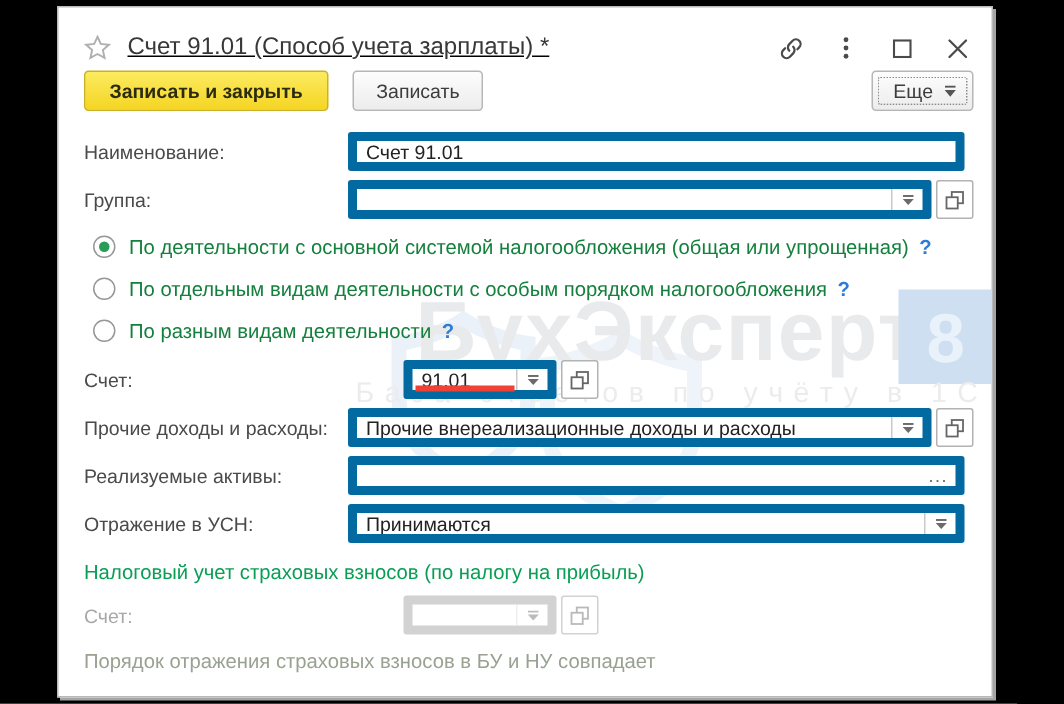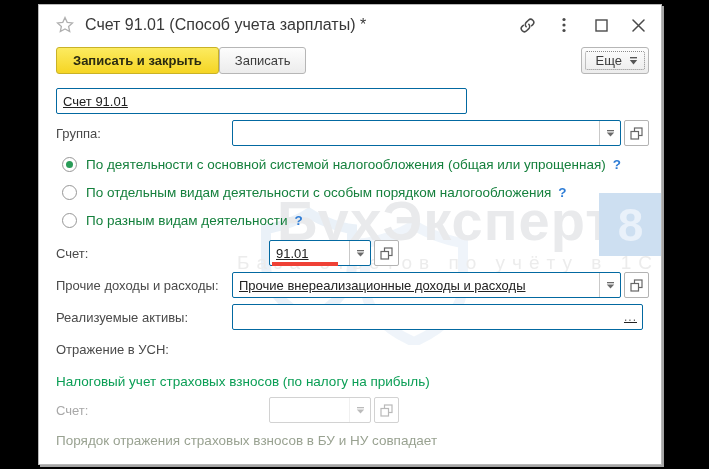--- a/index.html
+++ b/index.html
@@ -3,45 +3,45 @@
 <meta charset="utf-8">
 <style>
   * { margin:0; padding:0; box-sizing:border-box; }
   html,body { width:709px; height:469px; background:#000; overflow:hidden;
               font-family:"Liberation Sans", sans-serif; }
   .window { position:absolute; left:38px; top:4px; width:624px; height:461px;
             background:#fff; border:1px solid #b9b9b9;
             box-shadow:2px 2px 0 #a5a5a5; }
 
   
-  .titlebar { display:flex; align-items:center; height:36px; padding:4px 14px 0 17px; position:relative; z-index:2; }
+  .titlebar { display:flex; align-items:flex-end; height:36px; padding:4px 14px 0 17px; position:relative; z-index:2;text-decoration:underline; }
   .star { width:18px; height:18px; margin-right:11px; flex:none; }
   .title { flex:1; font-size:16px; color:#383838; white-space:nowrap; }
   .winicons { display:flex; align-items:center; gap:19px; }
   .wbtn { width:18px; height:18px; display:flex; align-items:center; justify-content:center; cursor:pointer; }
 
   
   .toolbar { display:flex; align-items:center; padding:6px 12px 4px 17px; position:relative; z-index:2; }
   .btn { font-size:13px; color:#3c3c3c; border:1px solid #b6b6b6; border-radius:3px;
          background:linear-gradient(#fdfdfd,#ececec); padding:5px 15px; cursor:pointer; }
   .btn.primary { font-weight:bold; color:#2b2b10; border-color:#c9b227;
                  background:linear-gradient(#fceb60,#f5d524); padding:5px 16px; }
-  .btn + .btn { margin-left:0; }
+  .btn + .btn { margin-left:16px; }
   .spacer { flex:1; }
   .btn.more { position:relative; padding:5px 10px 5px 14px; display:flex; align-items:center; gap:7px; }
   .btn.more::before { content:""; position:absolute; inset:3px; border:1px dotted #8a8a8a; border-radius:2px; }
 
   
   .form { position:relative; z-index:1; padding:10px 12px 0 17px; }
   .row { display:flex; align-items:center; min-height:26px; margin-bottom:6px; }
   .lbl { width:176px; flex:none; font-size:13px; color:#4a4a4a; }
   .sect { font-size:13px; color:#4a4a4a; margin:8px 0 6px 0; }
 
   .field { display:flex; align-items:stretch; height:26px; background:#fff;
-           border:1px solid #0369a1; border-radius:2px; font-size:13px; color:#222; position:relative;text-decoration:underline; }
+           border:6px solid #0369a1; border-radius:2px; font-size:13px; color:#222; position:relative; }
   .field .val { flex:1; display:flex; align-items:center; padding:0 6px; white-space:nowrap; overflow:hidden; }
   .acell { width:21px; flex:none; border-left:1px solid #c9c9c9; display:flex; align-items:center; justify-content:center; cursor:pointer; }
   .dcell { width:23px; flex:none; display:flex; align-items:center; justify-content:center;
            font-size:12px; color:#666; letter-spacing:1px; cursor:pointer; }
   .openbtn { width:25px; height:26px; margin-left:3px; flex:none; border:1px solid #b3b3b3; border-radius:2px;
              background:#fff; display:flex; align-items:center; justify-content:center; cursor:pointer; }
   .w-full  { width:411px; }
   .w-combo { width:443px; }
   .w-small { width:102px;margin-left:37px; }
 
@@ -132,20 +132,21 @@
       <svg width="9" height="8" viewBox="0 0 9 8">
         <rect x="1" y="0" width="7" height="1.4" fill="#555"></rect>
         <path d="M0.8 3 L8.2 3 L4.5 7.5 Z" fill="#555"></path>
       </svg>
     </button>
   </div>
 
   <div class="form">
 
     <div class="row">
+      <div class="lbl">Наименование:</div>
       <div class="field w-full">
         <div class="val">Счет 91.01</div>
       </div>
     </div>
 
     <div class="row">
       <div class="lbl">Группа:</div>
       <div class="field w-combo">
         <div class="val"></div>
         <div class="acell">
@@ -222,20 +223,29 @@
     <div class="row">
       <div class="lbl">Реализуемые активы:</div>
       <div class="field w-full">
         <div class="val"></div>
         <div class="dcell">...</div>
       </div>
     </div>
 
     <div class="row">
       <div class="lbl">Отражение в УСН:</div>
+      <div class="field w-full">
+        <div class="val">Принимаются</div>
+        <div class="acell">
+          <svg width="9" height="7" viewBox="0 0 9 7">
+            <rect x="1" y="0" width="7" height="1.3" fill="#6b6b6b"></rect>
+            <path d="M0.8 2.6 L8.2 2.6 L4.5 6.6 Z" fill="#6b6b6b"></path>
+          </svg>
+        </div>
+      </div>
     </div>
 
     <div class="greenhdr">Налоговый учет страховых взносов (по налогу на прибыль)</div>
 
     <div class="row disabled">
       <div class="lbl">Счет:</div>
       <div class="field w-small disabled">
         <div class="val"></div>
         <div class="acell dim">
           <svg width="9" height="7" viewBox="0 0 9 7">

